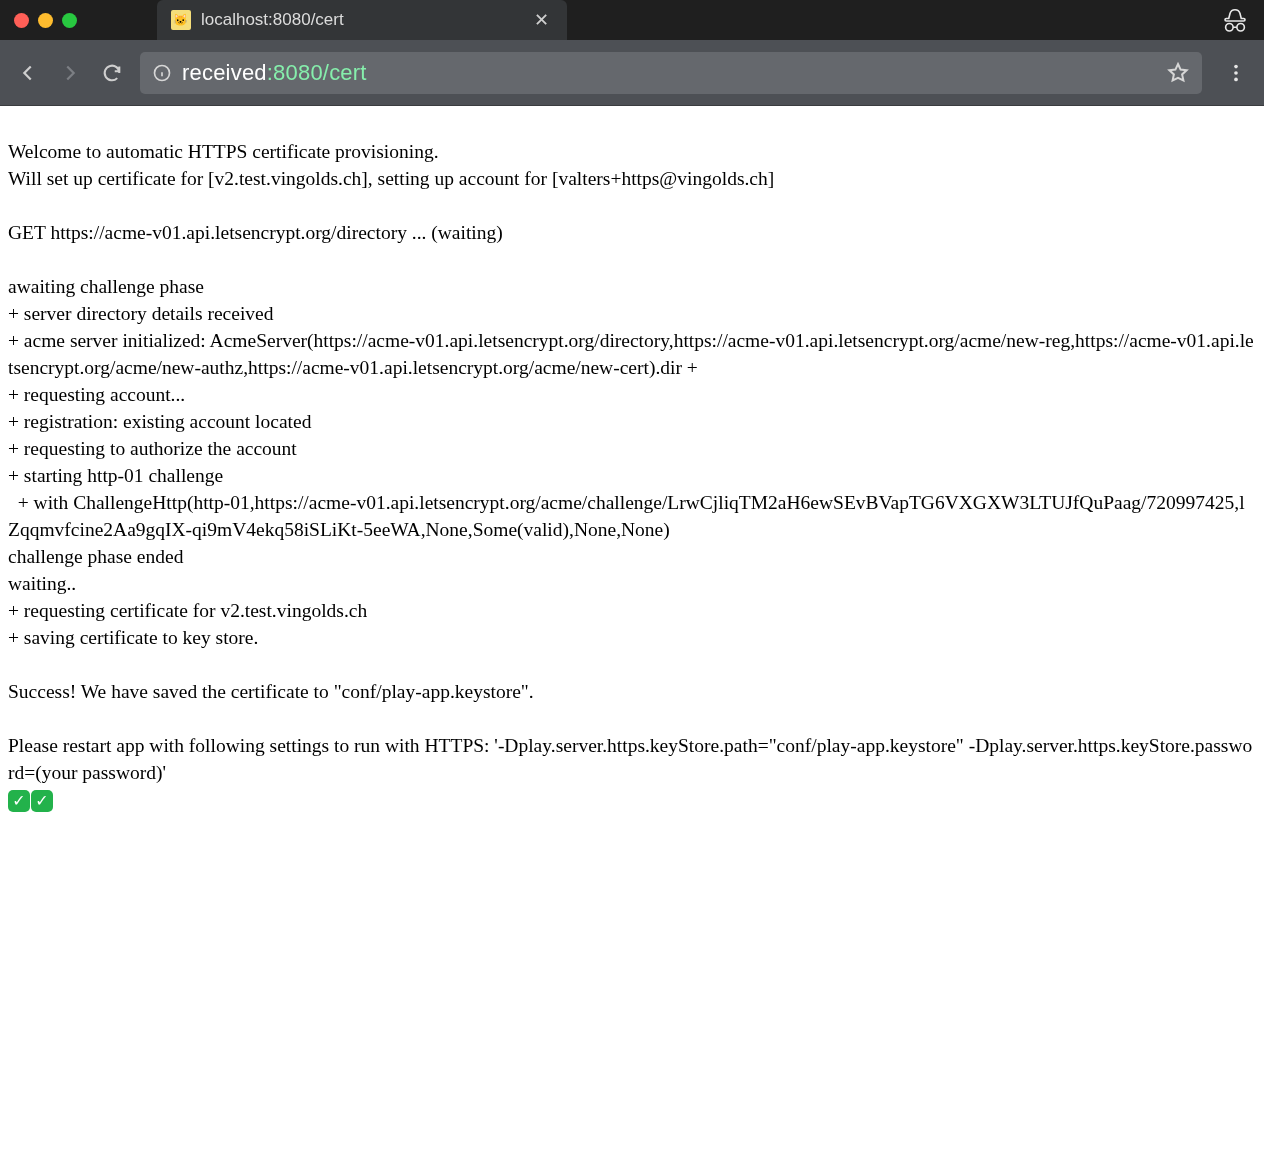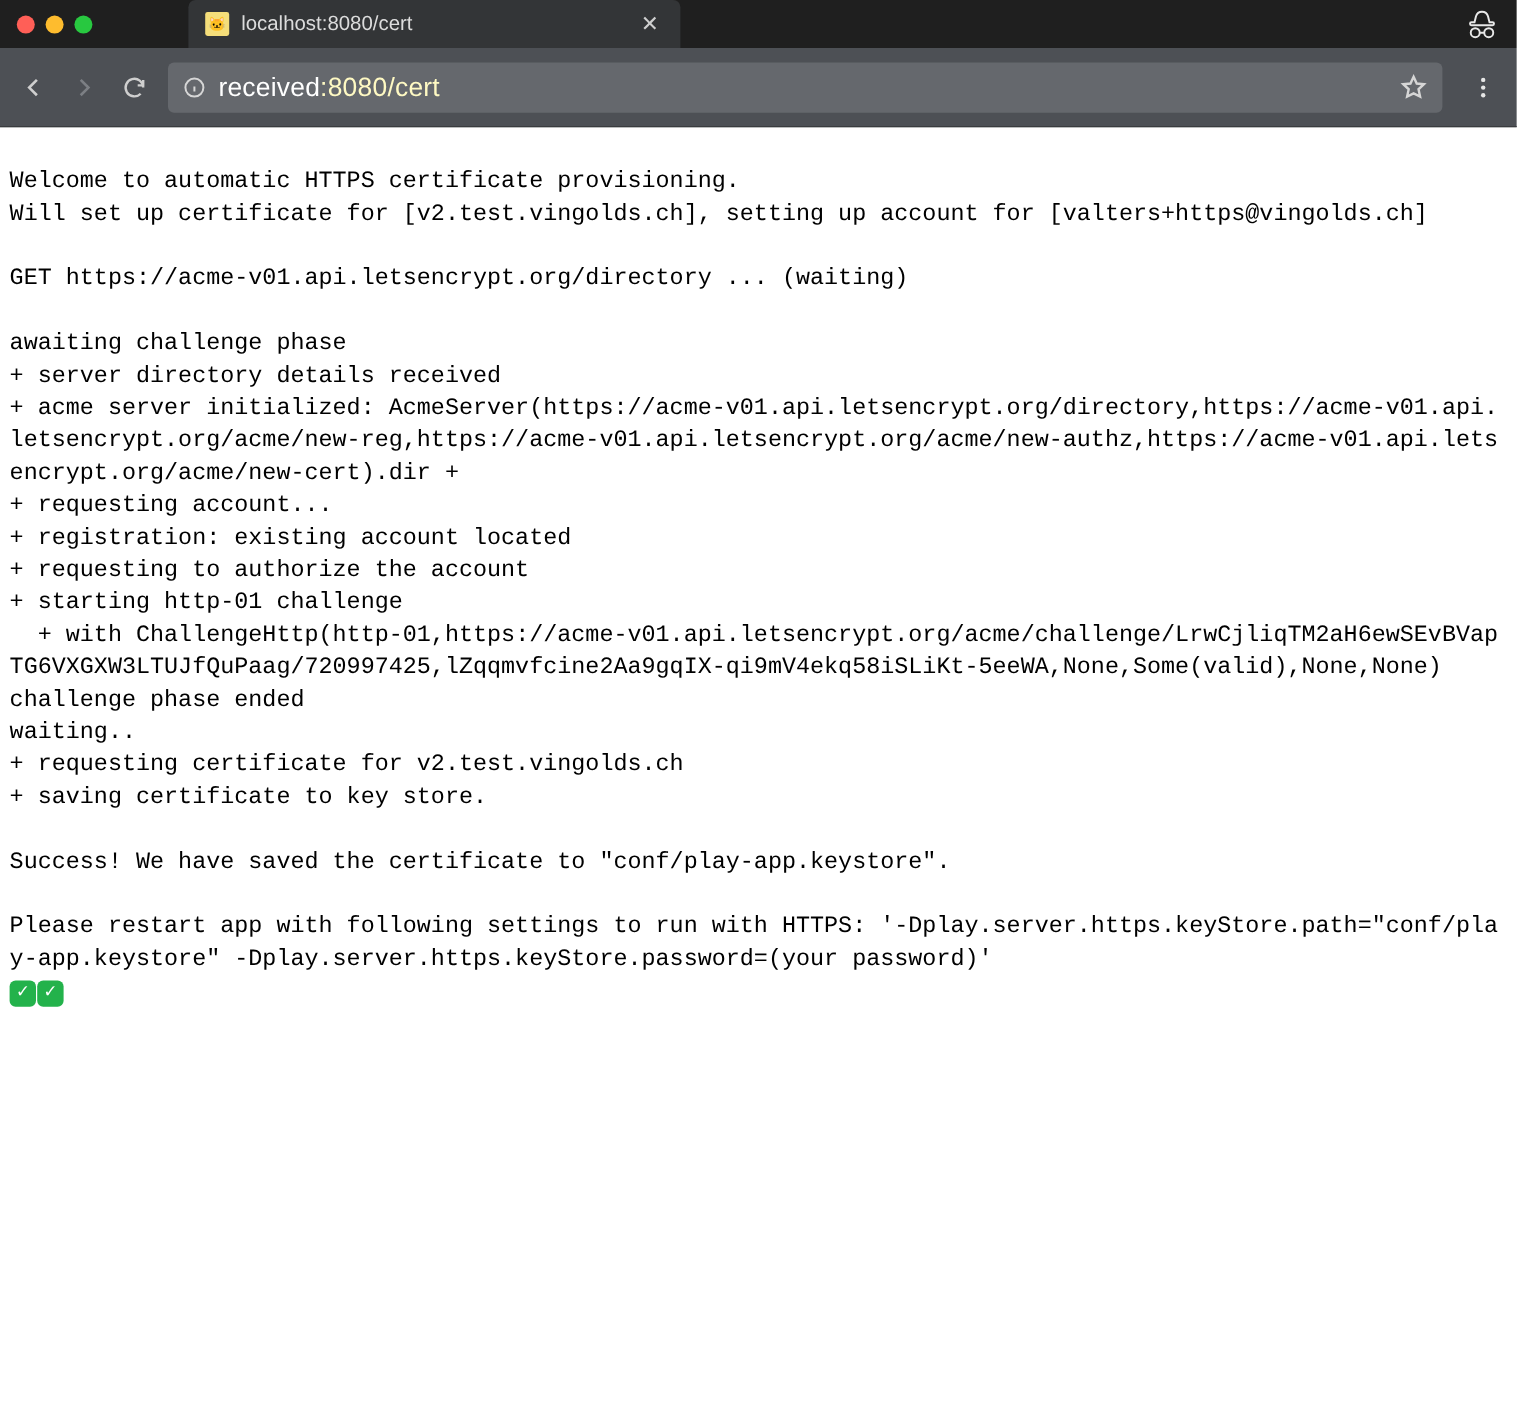--- a/index.html
+++ b/index.html
@@ -104,41 +104,41 @@
       align-items: center;
     }
     .site-info svg { width: 20px; height: 20px; }
     .url-display {
       flex: 1;
       font-size: 22px;
       color: #e6e6e6;
       letter-spacing: 0.2px;
     }
     .url-host { color: #ffffff; }
-    .url-rest { color: #fef9c3; }
+    .url-rest { color: #86efac; }
     .omnibox-star {
       color: #d6d6d6;
       display: flex;
       align-items: center;
     }
     .omnibox-star svg { width: 24px; height: 24px; }
     .overflow-menu {
       color: #e6e6e6;
       display: flex;
       align-items: center;
       justify-content: center;
       width: 28px;
       height: 28px;
       cursor: pointer;
       margin-left: 6px;
     }
     .overflow-menu svg { width: 22px; height: 22px; }
     .content {
       padding: 32px 8px 8px 8px;
-      font-family: Liberation Mono, monospace;
+      font-family: Liberation Serif, serif;
       font-size: 19.5px;
       line-height: 27px;
       color: #000;
       white-space: pre-wrap;
       word-break: break-all;
     }
     .checkmarks {
       display: inline-flex;
       gap: 0;
     }

